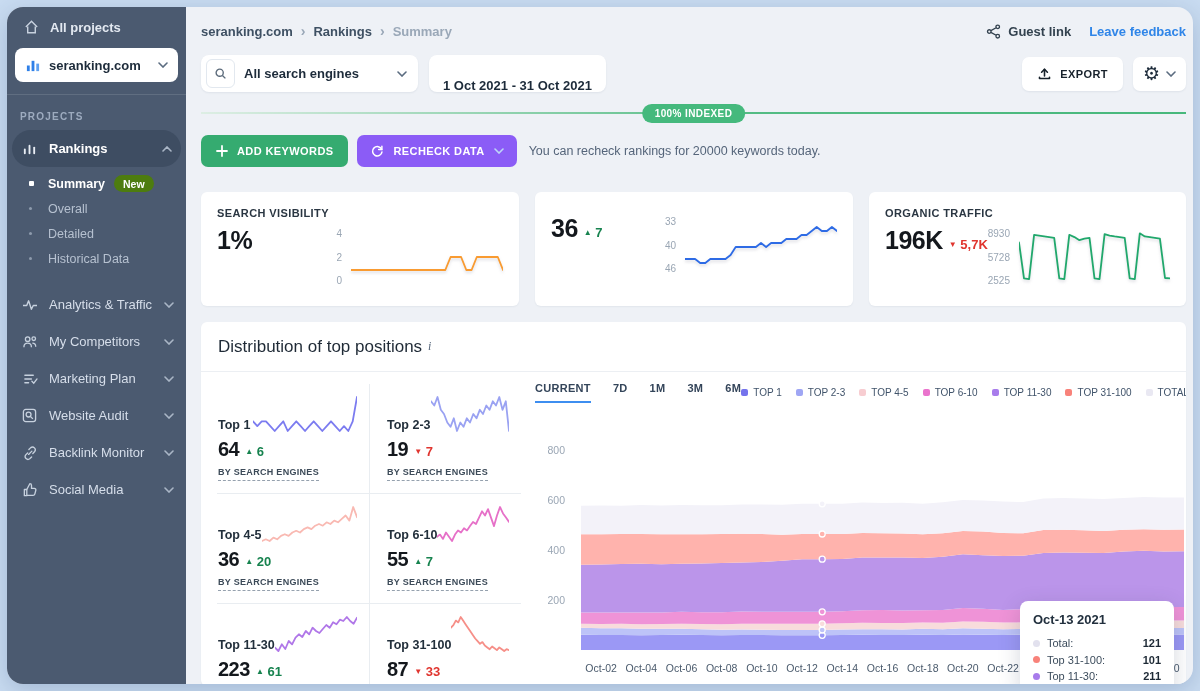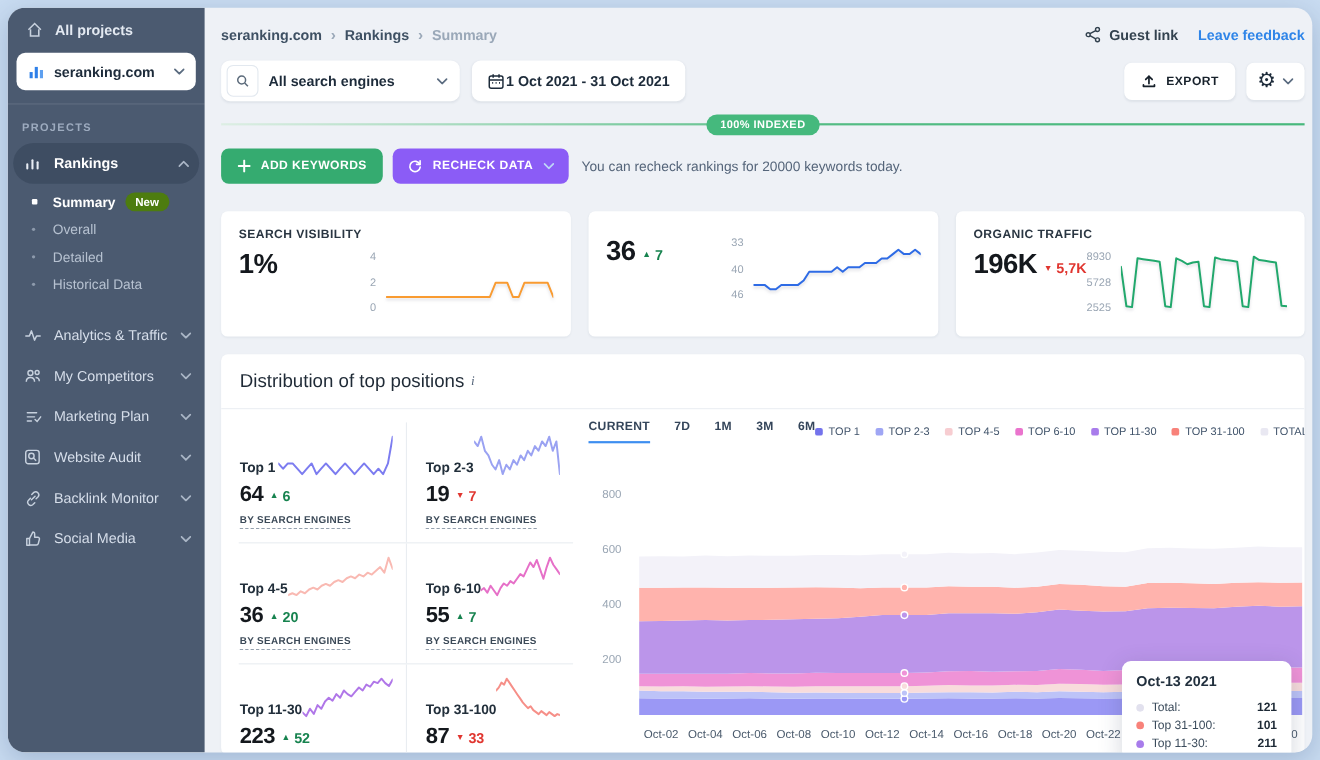--- a/index.html
+++ b/index.html
@@ -44,22 +44,22 @@
   .feedback{font-size:13px;color:#2f85e8;font-weight:600;cursor:pointer;}
   .notes-btn{display:flex;align-items:center;gap:7px;background:#fff;border-radius:16px;height:30px;padding:0 14px;
              font-size:13px;color:#22313f;font-weight:600;cursor:pointer;box-shadow:0 1px 2px rgba(40,60,90,.08);}
 
   .controls{display:flex;align-items:center;margin-top:13px;height:37px;}
   .sel-engines{background:#fff;border-radius:8px;height:37px;width:201px;display:flex;align-items:center;gap:9px;padding:0 11px 0 5px;
                box-shadow:0 1px 2px rgba(40,60,90,.08);cursor:pointer;}
   .sel-engines .lens-box{width:27px;height:27px;border:1px solid #e2e8ef;border-radius:6px;display:flex;align-items:center;justify-content:center;color:#5c6b7b;}
   .sel-engines .lbl{font-size:13px;font-weight:700;color:#1d2b3a;}
   .sel-engines .chev{margin-left:auto;color:#5b6c80;}
-  .datepick{background:#fff;border-radius:8px;height:37px;display:flex;align-items:center;gap:1px;padding:0 14px;margin-left:11px;
-            font-size:13px;font-weight:700;color:#1d2b3a;box-shadow:0 1px 2px rgba(40,60,90,.08);cursor:pointer;}
+  .datepick{background:#fff;border-radius:8px;height:37px;display:flex;align-items:center;gap:23px;padding:0 14px;margin-left:11px;
+            font-size:13px;font-weight:700;color:#1d2b3a;box-shadow:0 1px 2px rgba(40,60,90,.08);cursor:pointer;flex-direction:column;}
   .controls-right{margin-left:auto;display:flex;align-items:center;gap:10px;}
   .export-btn{background:#fff;border-radius:7px;height:34px;display:flex;align-items:center;gap:8px;padding:0 15px;
               font-size:11px;font-weight:800;letter-spacing:.4px;color:#17212b;cursor:pointer;box-shadow:0 1px 2px rgba(40,60,90,.08);}
   .gear-btn{background:#fff;border-radius:7px;height:34px;display:flex;align-items:center;gap:6px;padding:0 10px;cursor:pointer;
             box-shadow:0 1px 2px rgba(40,60,90,.08);color:#5b6c80;}
   .gear-glyph{font-size:19px;color:#1d2b3a;line-height:1;}
 
   .progress-row{position:relative;margin-top:12px;height:18px;}
   .progress-line{position:absolute;left:0;right:0;top:8px;height:2px;background:linear-gradient(90deg,#ddeee4,#54bc84 55%,#47b87c);}
   .indexed-pill{position:absolute;left:50%;transform:translateX(-50%);top:0;background:#45b97d;color:#fff;font-size:10px;
@@ -481,21 +481,21 @@
         <div class="tile-rowgrp">
           <div class="tile">
             <div class="tile-top">
                 <span class="tile-label">Top 11-30</span>
               <div class="tile-spark"><svg width="82" height="40" viewBox="0 0 82 40" preserveAspectRatio="none">
     <polyline points="0.0,33.7 3.4,37.0 6.8,30.3 10.3,35.0 13.7,27.0 17.1,30.3 20.5,23.7 23.9,20.3 27.3,23.0 30.8,17.0 34.2,20.3 37.6,13.7 41.0,17.0 44.4,19.0 47.8,15.0 51.3,11.0 54.7,13.7 58.1,8.3 61.5,10.3 64.9,5.7 68.3,7.0 71.8,3.0 75.2,7.0 78.6,9.7 82.0,3.7" fill="none" stroke="#b077e8" stroke-width="1.8" stroke-linejoin="round" stroke-linecap="round"></polyline>
                   </svg></div>
               </div>
             <div class="tile-val">
                 <span class="tile-num">223</span>
-              <span class="delta up"><span class="tri">▲</span> <span>52</span></span>
+              <span class="delta up"><span class="tri">▲</span> <span>61</span></span>
               </div>
 
           </div>
           <div class="tile">
             <div class="tile-top">
                 <span class="tile-label">Top 31-100</span>
               <div class="tile-spark"><svg width="58" height="40" viewBox="0 0 58 40" preserveAspectRatio="none">
     <polyline points="0.0,13.7 2.4,11.1 4.8,6.6 7.3,8.4 9.7,3.0 12.1,6.6 14.5,10.2 16.9,13.7 19.3,17.3 21.8,20.9 24.2,24.5 26.6,27.2 29.0,29.8 31.4,28.1 33.8,31.6 36.3,33.4 38.7,35.2 41.1,32.5 43.5,34.3 45.9,36.1 48.3,33.4 50.8,35.2 53.2,37.0 55.6,35.2 58.0,36.1" fill="none" stroke="#f68f88" stroke-width="1.8" stroke-linejoin="round" stroke-linecap="round"></polyline>
                   </svg></div>
               </div>

